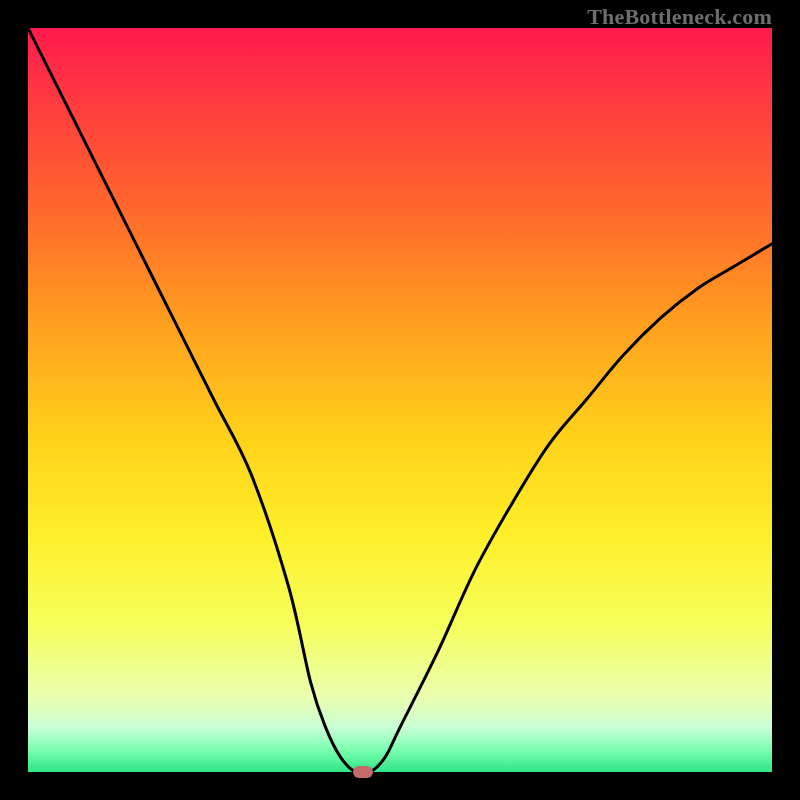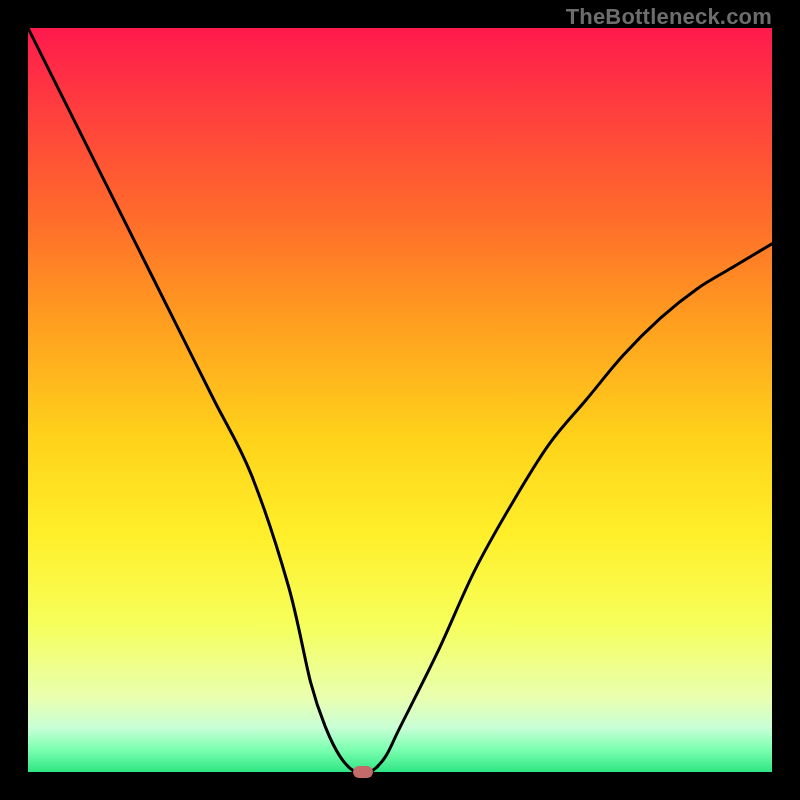--- a/index.html
+++ b/index.html
@@ -27,21 +27,21 @@
       #e9ffb0 90%,
       #c9ffd6 94%,
       #7bffb0 97%,
       #2fe683 100%
     );
   }
   .watermark {
     position: absolute;
     top: 4px;
     right: 28px;
-    font-family: Liberation Sans, sans-serif;
+    font-family: Liberation Serif, serif;
     font-size: 22px;
     font-weight: 600;
     color: #6d6d6d;
     letter-spacing: 0.2px;
     text-align: center;
   }
   svg.curve {
     position: absolute;
     left: 0;
     top: 0;

